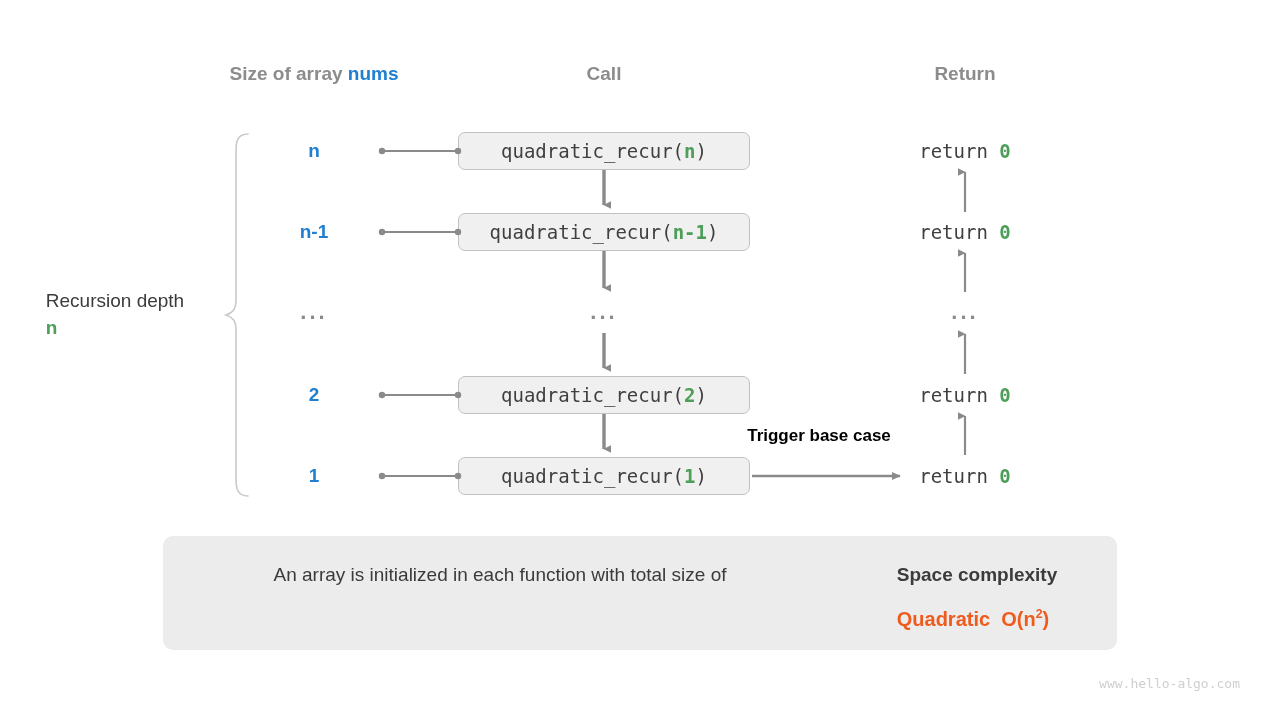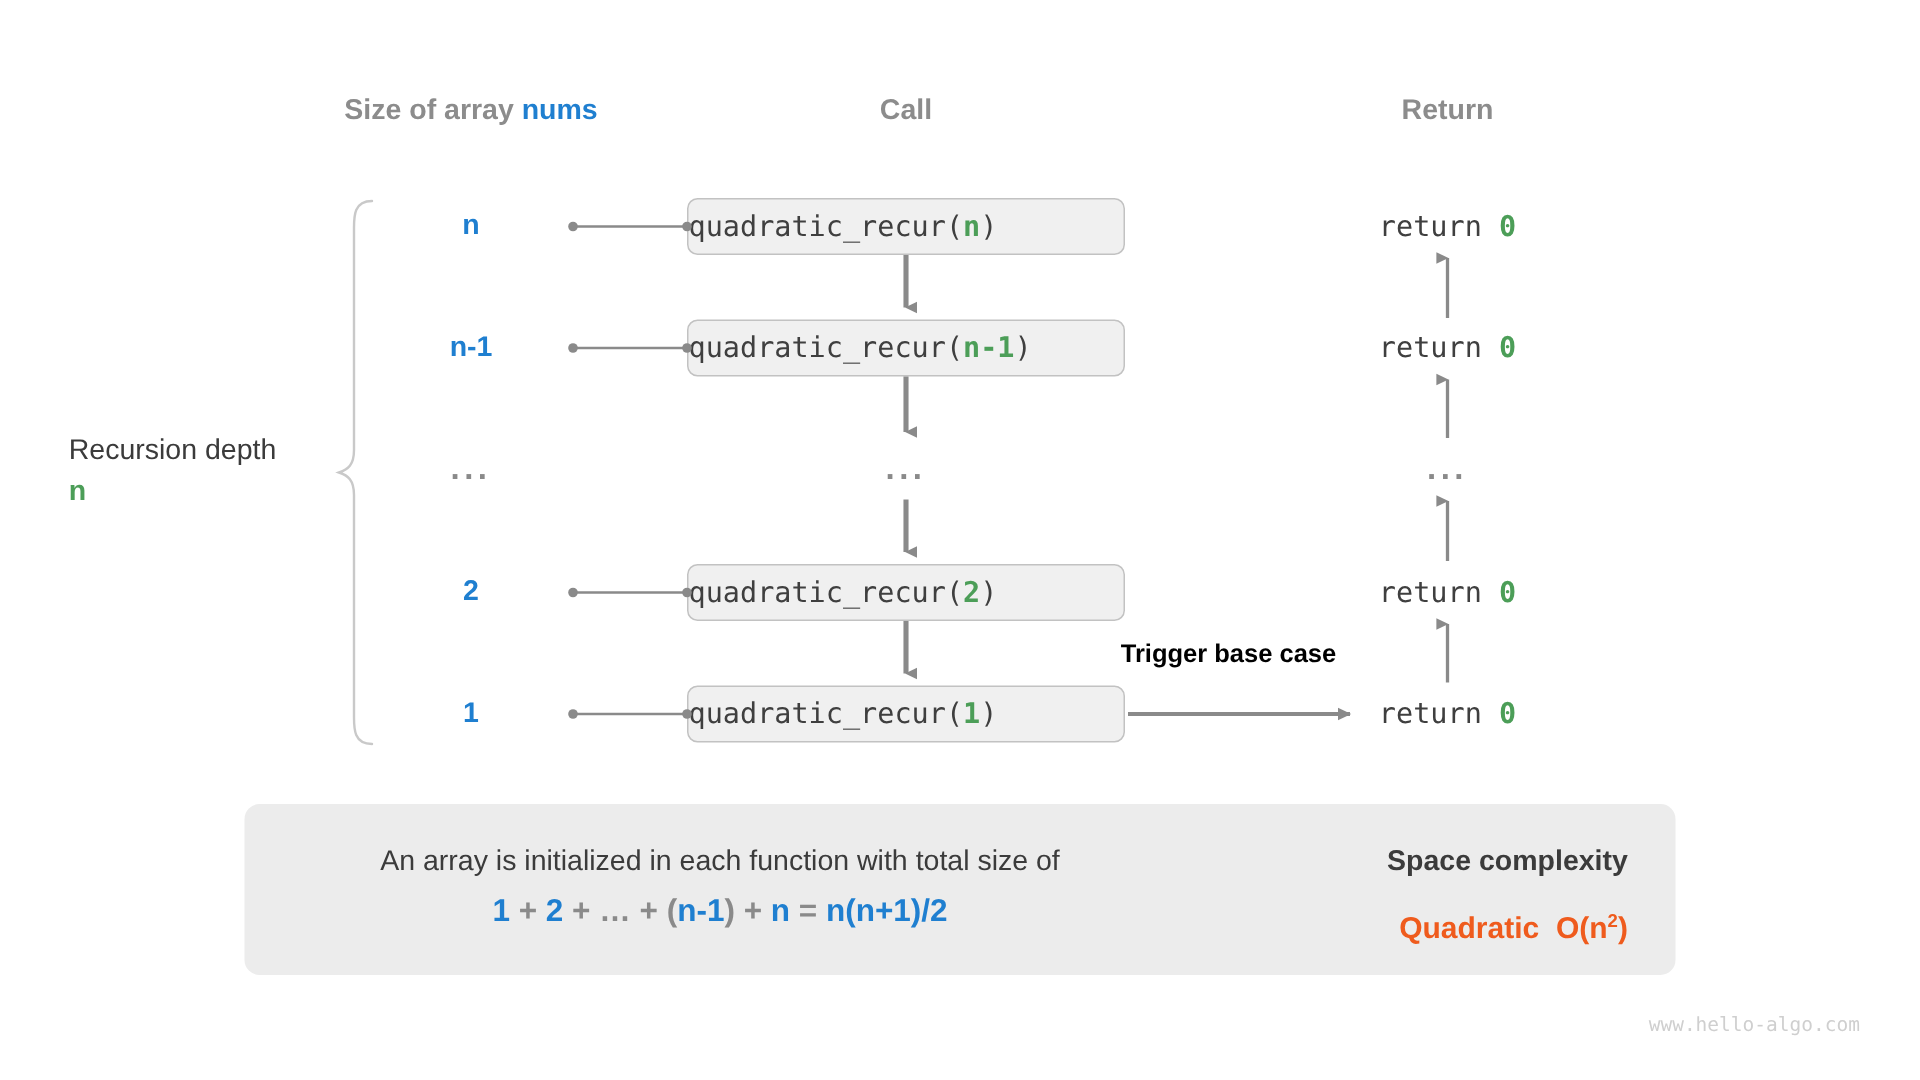--- a/index.html
+++ b/index.html
@@ -46,21 +46,21 @@
   .depth-n{font-size:19px;font-weight:bold;color:#4c9e58;line-height:28px;}
 
   
   .call-box{
     position:absolute;
     transform:translate(-50%,-50%);
     background:#f0f0f0;
     border:1.4px solid #c2c2c2;
     border-radius:7px;
     box-sizing:border-box;
-    display:flex;align-items:center;
+    display:flex;align-items:center;justify-content:center;
     font-family:"DejaVu Sans Mono","Liberation Mono",monospace;
     font-size:19px;
     color:#3f3f3f;
     white-space:nowrap;
     letter-spacing:0px;
   }
   .call-box .arg{color:#4c9e58;font-weight:bold;}
 
   
   .ret{
@@ -104,24 +104,23 @@
     transform:translateX(-50%);
     white-space:nowrap;
   }
   .sum-line1{font-size:19px;color:#3b3b3b;line-height:30px;}
   .sum-line2{font-size:21px;font-weight:bold;line-height:36px;color:#7a7a7a;}
   .sum-line2 .b{color:#1f7fd0;}
   .sum-line2 .g{color:#8a8a8a;}
 
   .sum-right{
     position:absolute;
-    text-align:right;
+    text-align:left;
     transform:translateX(-50%);
     white-space:nowrap;
-    margin-left:28px;
   }
   .sum-r1{font-size:19px;font-weight:bold;color:#3b3b3b;line-height:30px;}
   .sum-r2{font-size:20px;font-weight:bold;color:#ef5b1d;line-height:48px;}
   .sum-r2 sup{font-size:0.62em;vertical-align:super;}
 
   .watermark{
     position:absolute;
     font-family:"DejaVu Sans Mono","Liberation Mono",monospace;
     font-size:13px;color:#cfcfcf;white-space:nowrap;
     transform:translateX(-100%);
@@ -247,23 +246,22 @@
       <line x1="965" y1="455" x2="965" y2="416" stroke="#8a8a8a" stroke-width="2.2" marker-end="url(#arrowUp)"></line>
     </g>
 
     <g>
       <path d="M802,584 L834,584 L834,572 L860,594 L834,616 L834,604 L802,604 Z" fill="#c8c8c8"></path>
     </g>
   </svg>
 
   <div class="summary" style="left:163px;top:536px;width:954px;height:114px;"></div>
 
-  <div class="sum-left" style="left:480px;top:560px;">
+  <div class="sum-left" style="left:500px;top:560px;">
     <div class="sum-line1">An array is initialized in each function with total size of</div>
-    <div class="sum-line2" id="formula"><span class="b">1</span><span class="g"> + </span><span class="b">2</span><span class="g"> + </span><span class="g">…</span><span class="g"> + </span><span class="g">(</span><span class="b">n-1</span><span class="g">)</span><span class="g"> + </span><span class="b">n</span><span class="g"> = </span><span class="b">n(n+1)/2</span></div>
   </div>
 
   <div class="sum-right" style="left:977px;top:560px;">
     <div class="sum-r1">Space complexity</div>
     <div class="sum-r2">
       <span>Quadratic</span>&nbsp;
       <span>O(n</span><sup>2</sup><span>)</span>
     </div>
   </div>
 

